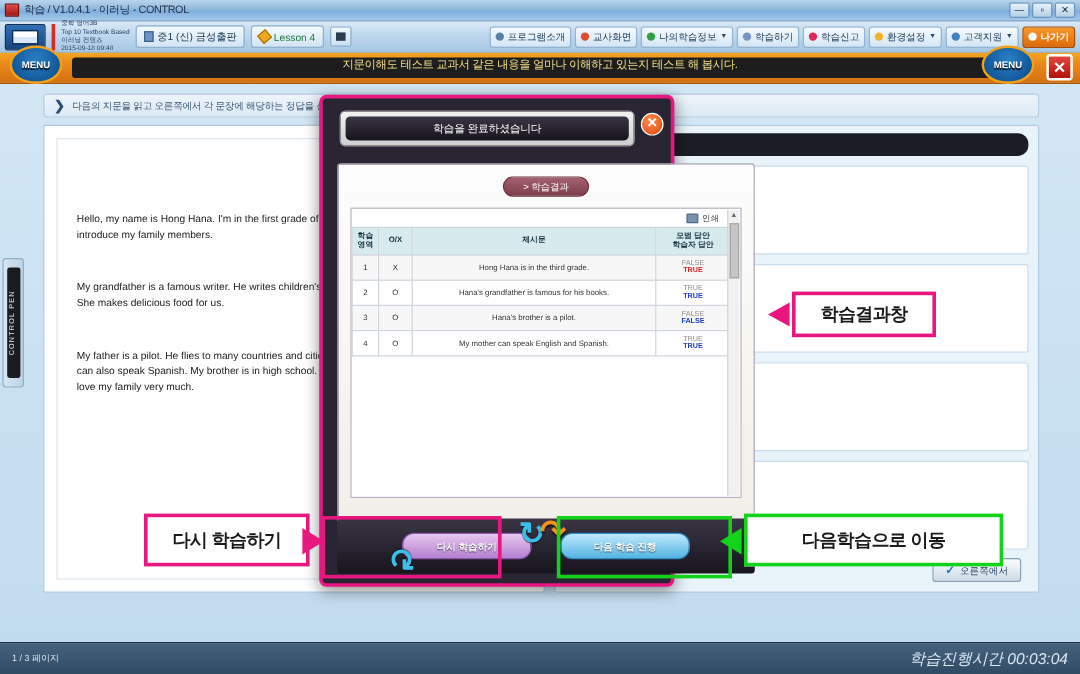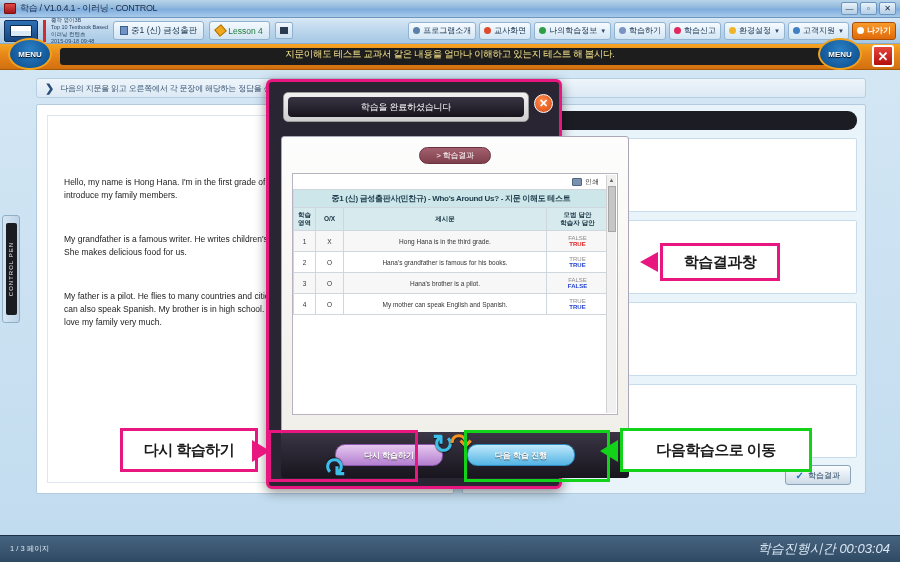--- a/index.html
+++ b/index.html
@@ -437,21 +437,21 @@
           <span class="radio on"></span>
           <span>2) False</span>
         </label>
       </div>
     </div>
 
     <div class="q-block"></div>
 
     <div class="submit-btn">
       <span class="chk">✓</span>
-      <span>학습결과</span>
+      <span>오른쪽에서</span>
     </div>
   </div>
 </div>
 
 <div class="modal">
   <div class="modal-titlebar">
     <div class="modal-titlebar-in">
       <span class="modal-title">학습을 완료하셨습니다</span>
     </div>
   </div>
@@ -463,23 +463,20 @@
     <div class="result-card">
       <div class="print-row">
         <div class="print-btn">
           <span class="printer"></span>
           <span>인쇄</span>
         </div>
       </div>
 
       <table class="results">
         <tbody>
-            <tr>
-          <td class="rt-title" colspan="4">중1 (신) 금성출판사(민찬규) - Who's Around Us? - 지문 이해도 테스트</td>
-        </tr>
         <tr class="rt-head">
           <th class="col-num">
             <span>학습</span><br>
             <span>영역</span>
           </th>
           <th class="col-ox">O/X</th>
           <th>제시문</th>
           <th class="col-ans">
             <span>모범 답안</span><br>
             <span>학습자 답안</span>
@@ -545,21 +542,21 @@
     </div>
   </div>
 </div>
 
 <div class="hl-box" style="left:268px;top:430px;width:150px;height:52px;"></div>
 <div class="hl-box green" style="left:464px;top:430px;width:146px;height:52px;"></div>
 
 <div class="callout" style="left:120px;top:428px;width:138px;height:44px;">다시 학습하기</div>
 <div class="arrow-tri" style="left:252px;top:440px;border-top:11px solid transparent;border-bottom:11px solid transparent;border-left:18px solid #e8177f;"></div>
 
-<div class="callout green" style="left:620px;top:428px;width:192px;height:44px;">다음학습으로 이동</div>
+<div class="callout green" style="left:620px;top:428px;width:216px;height:44px;">다음학습으로 이동</div>
 <div class="arrow-tri" style="left:600px;top:440px;border-top:11px solid transparent;border-bottom:11px solid transparent;border-right:18px solid #12d21a;"></div>
 
 <div class="callout" style="left:660px;top:243px;width:120px;height:38px;">학습결과창</div>
 <div class="arrow-tri" style="left:640px;top:252px;border-top:10px solid transparent;border-bottom:10px solid transparent;border-right:18px solid #e8177f;"></div>
 
 <div class="status-strip">
   <span class="status-left">1 / 3 페이지</span>
   <span class="status-right">학습진행시간  00:03:04</span>
 </div>
 

